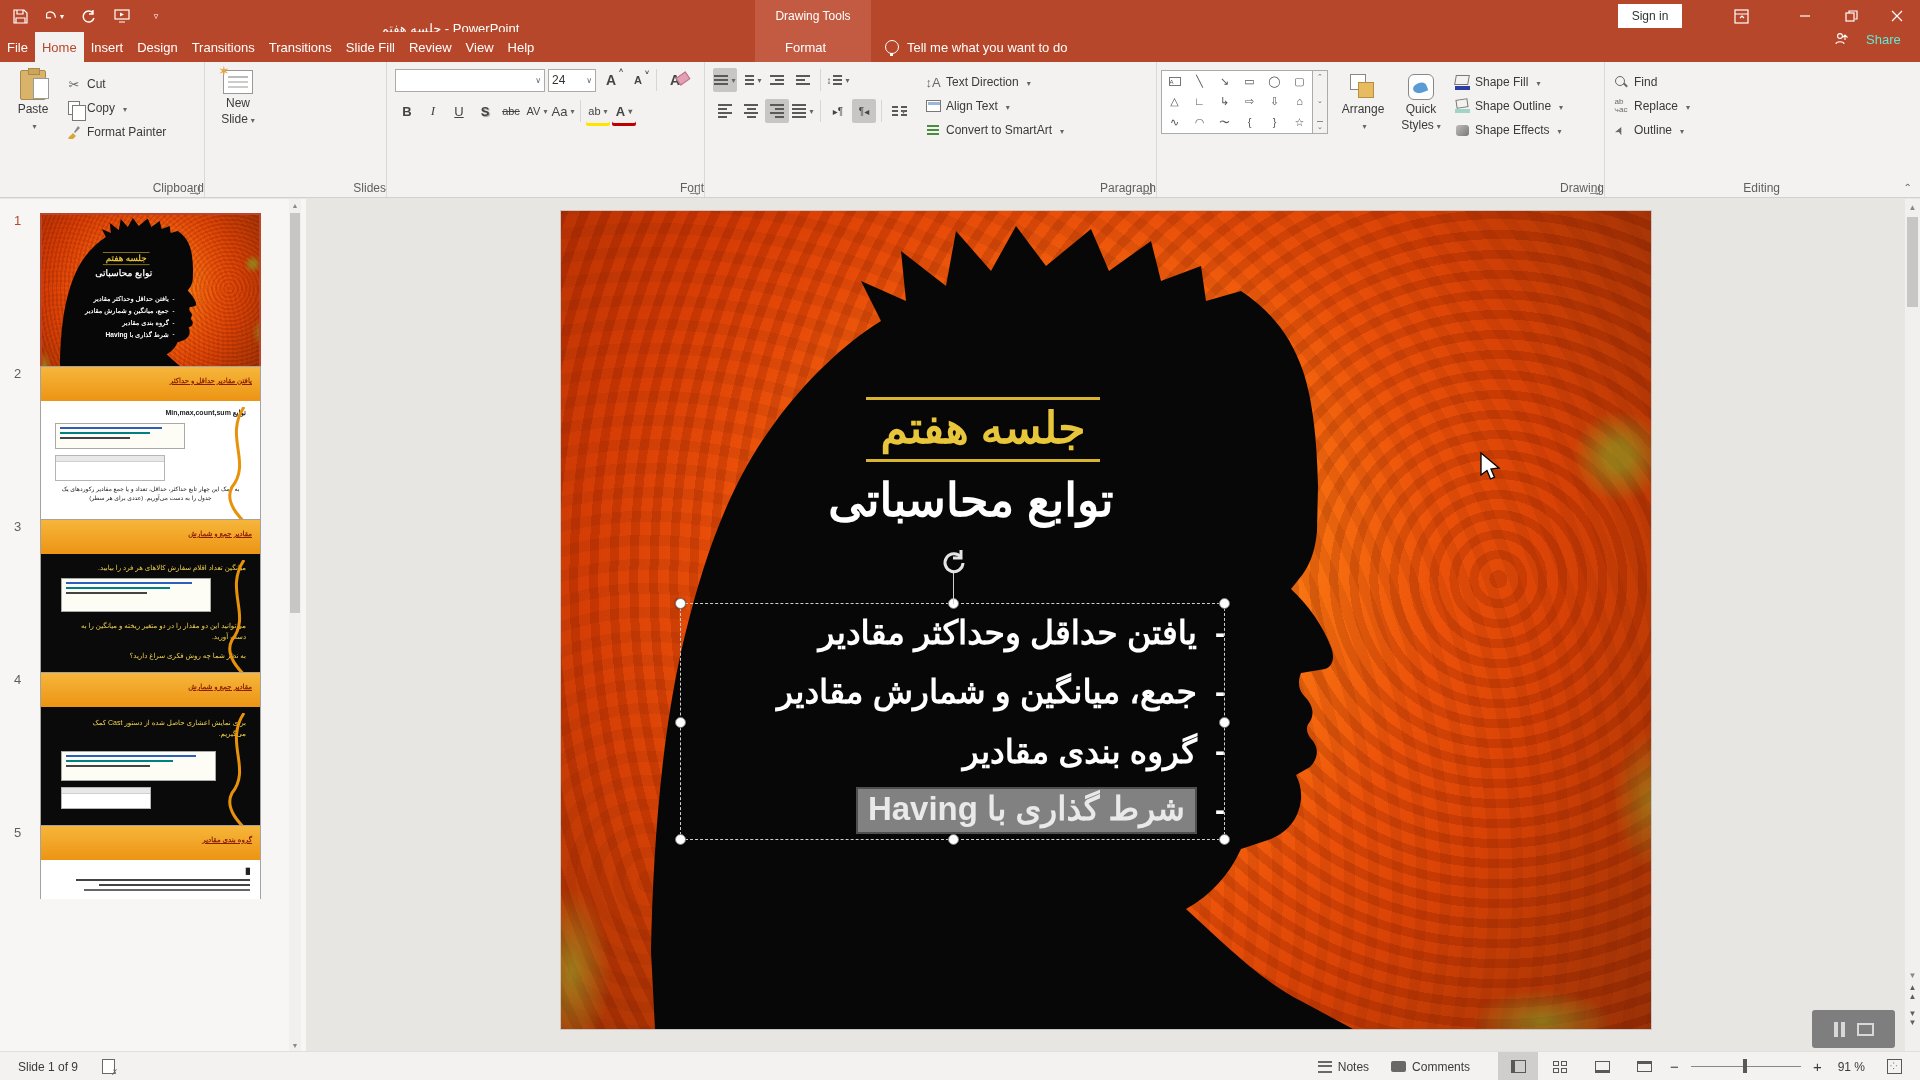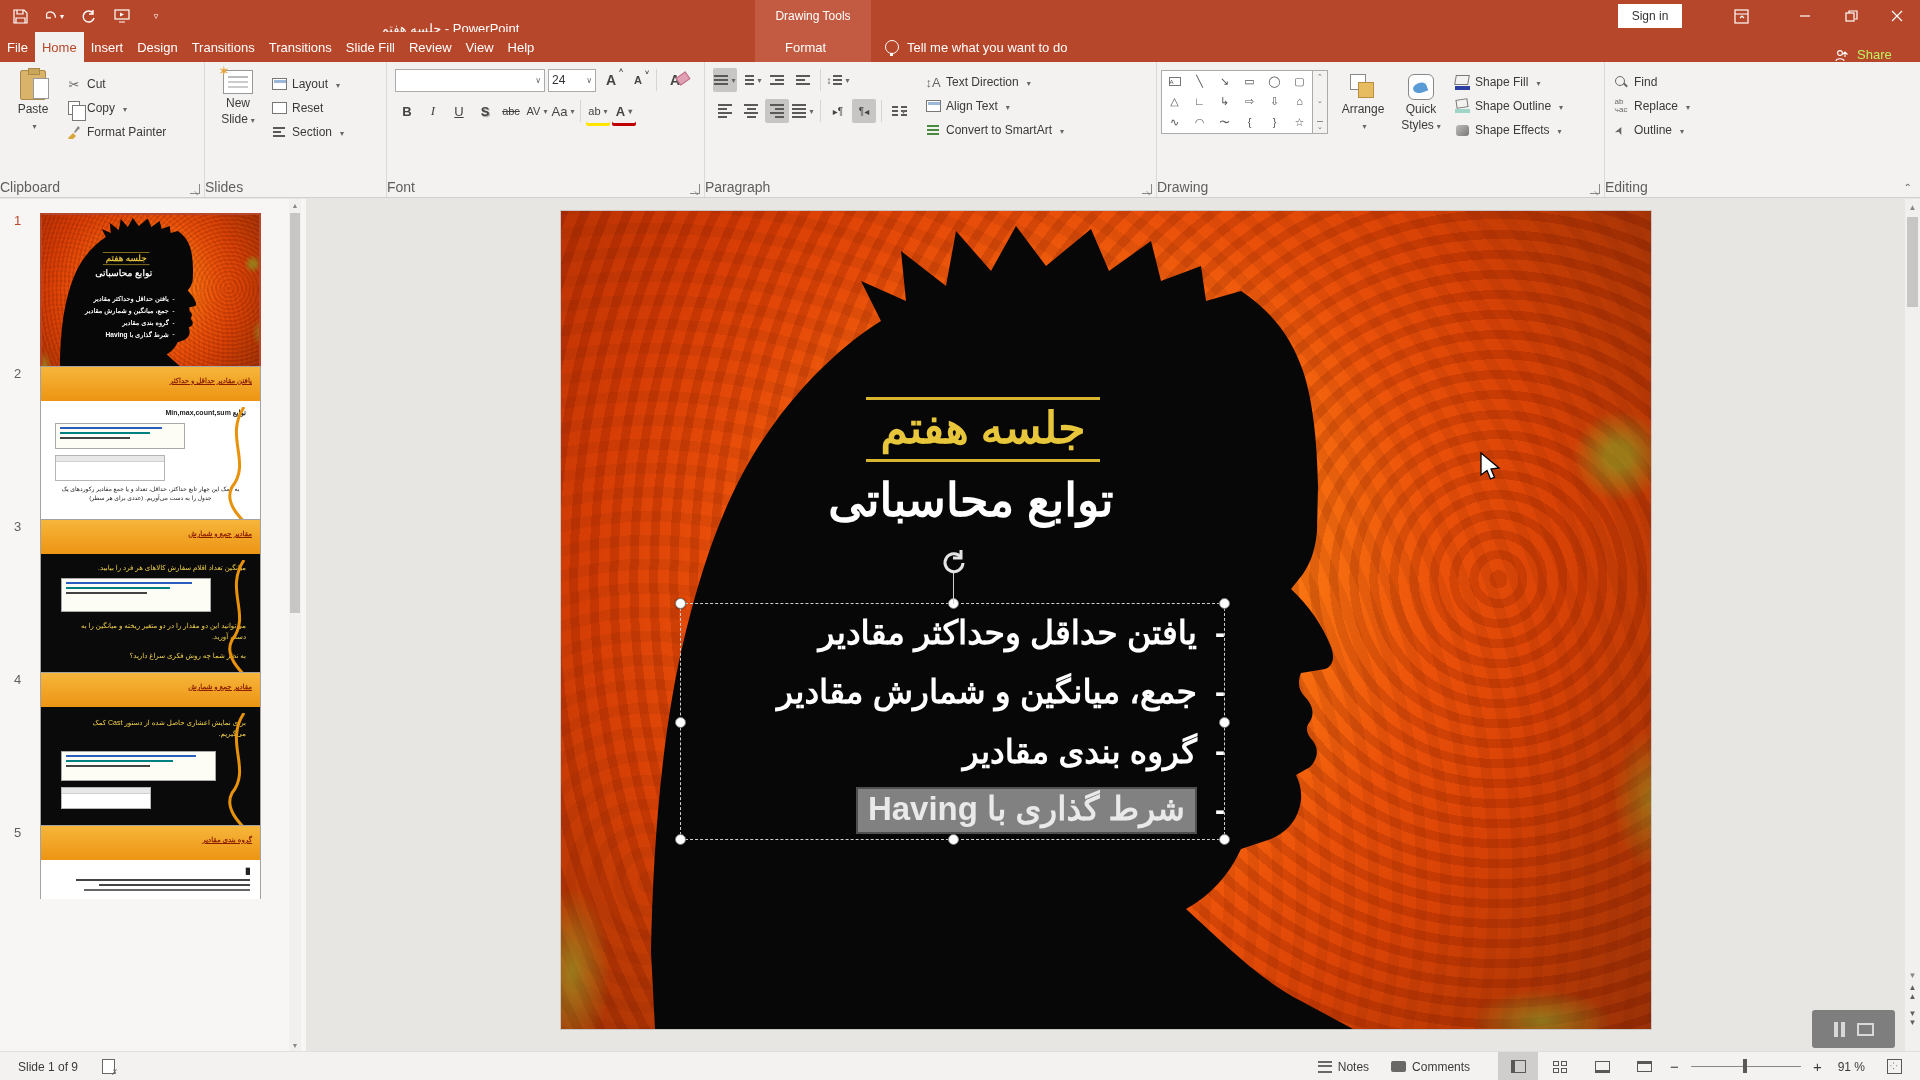--- a/index.html
+++ b/index.html
@@ -16,28 +16,28 @@
   .winbtn { position:absolute; top:0; width:46px; height:32px; display:flex; align-items:center; justify-content:center; }
   .winbtn svg { stroke:#fff; stroke-width:1.2; fill:none; }
 
   
   #tabrow { position:absolute; left:0; top:32px; width:1920px; height:30px; background:#B7472A; display:flex; align-items:stretch; font-size:13px; color:#fff; }
   .tab { padding:0 7px; display:flex; align-items:center; }
   .tab.active { background:#f3f2f1; color:#B7472A; }
   #ctx-tab-bg { position:absolute; left:755px; top:0; width:116px; height:30px; background:#C25B41; }
   #format-tab { position:absolute; left:770px; top:0; height:30px; padding:0 15px; display:flex; align-items:center; color:#fff; }
   #tellme { position:absolute; left:885px; top:0; height:30px; display:flex; align-items:center; gap:8px; color:#fff; font-size:13px; }
-  #share { position:absolute; left:1835px; top:0; height:30px; display:flex; align-items:flex-end; gap:9px; color:#bef264; font-size:13px; }
+  #share { position:absolute; left:1835px; top:0; height:30px; display:flex; align-items:flex-start; gap:18px; color:#5eead4; font-size:13px; }
   .bulb { width:14px; height:14px; border:1.4px solid #fff; border-radius:50%; position:relative; }
   .bulb::after { content:""; position:absolute; left:4px; top:12px; width:3px; height:3px; background:#fff; }
 
   
   #ribbon { position:absolute; left:0; top:62px; width:1920px; height:136px; background:#f3f2f1; border-bottom:1px solid #d2d0ce; display:flex; }
   .rgroup { position:relative; border-right:1px solid #dbd9d7; padding:4px 4px 18px 4px; }
-  .glabel { position:absolute; bottom:2px; left:0; right:0; text-align:left; font-size:14px; color:#605e5c; }
+  .glabel { position:absolute; bottom:2px; left:0; right:0; text-align:right; font-size:12px; color:#605e5c; }
   .launcher { position:absolute; bottom:3px; right:4px; width:10px; height:10px; border-left:1px solid #8a8886; border-top:1px solid #8a8886; transform:rotate(180deg); }
   .launcher::after { content:"↘"; position:absolute; left:0px; top:-4px; font-size:7px; color:#8a8886; transform:rotate(180deg); }
   .bigbtn { display:flex; flex-direction:column; align-items:center; justify-content:flex-start; width:58px; height:104px; font-size:12px; color:#3b3a39; text-align:center; padding-top:4px; gap:2px; }
   .smallrow { display:flex; align-items:center; gap:5px; height:24px; font-size:12px; color:#3b3a39; padding:0 4px; }
   .ic16 { width:16px; height:16px; display:inline-flex; align-items:center; justify-content:center; font-size:13px; color:#6a6866; }
   .tbtn { min-width:24px; height:24px; display:inline-flex; align-items:center; justify-content:center; font-size:13px; color:#444; border-radius:2px; }
   .tbtn.on { background:#c8c6c4; }
   .vsep { width:1px; background:#d8d6d4; height:22px; margin:0 3px; }
   .combo { background:#fff; border:1px solid #ababab; height:23px; display:flex; align-items:center; justify-content:space-between; padding:0 3px; font-size:12px; color:#333; }
   .combo .ca { font-size:8px; color:#666; }
@@ -296,46 +296,20 @@
     <div class="glabel">Clipboard</div>
     <div class="launcher"></div>
   </div>
 
   <div class="rgroup" style="width:182px;">
     <div style="display:flex;">
       <div class="bigbtn">
         <span class="ic-newslide"></span>
         <span>New</span>
         <span><span>Slide</span><span class="ddg"></span></span>
-      </div>
-      <div style="display:flex;flex-direction:column;justify-content:flex-start;padding-top:6px;">
-        <div class="smallrow">
-          <span class="ic16">
-              <span class="ic-layout"></span>
-            </span>
-          <span>Layout</span>
-            <span class="ddg"></span>
-        </div>
-        <div class="smallrow">
-          <span class="ic16">
-              <span class="ic-slide-sm"></span>
-            </span>
-          <span>Reset</span>
-        </div>
-        <div class="smallrow">
-          <span class="ic16">
-              <span class="bars">
-                <i style="width:12px"></i>
-                <i style="width:8px"></i>
-                <i style="width:12px"></i>
-              </span>
-            </span>
-          <span>Section</span>
-            <span class="ddg"></span>
-        </div>
       </div>
     </div>
     <div class="glabel">Slides</div>
   </div>
 
   <div class="rgroup" style="width:318px;">
     <div class="smallrow" style="height:28px;gap:3px;">
       <div class="combo" style="width:150px;">
         <span></span>
           <span class="ca">∨</span>

